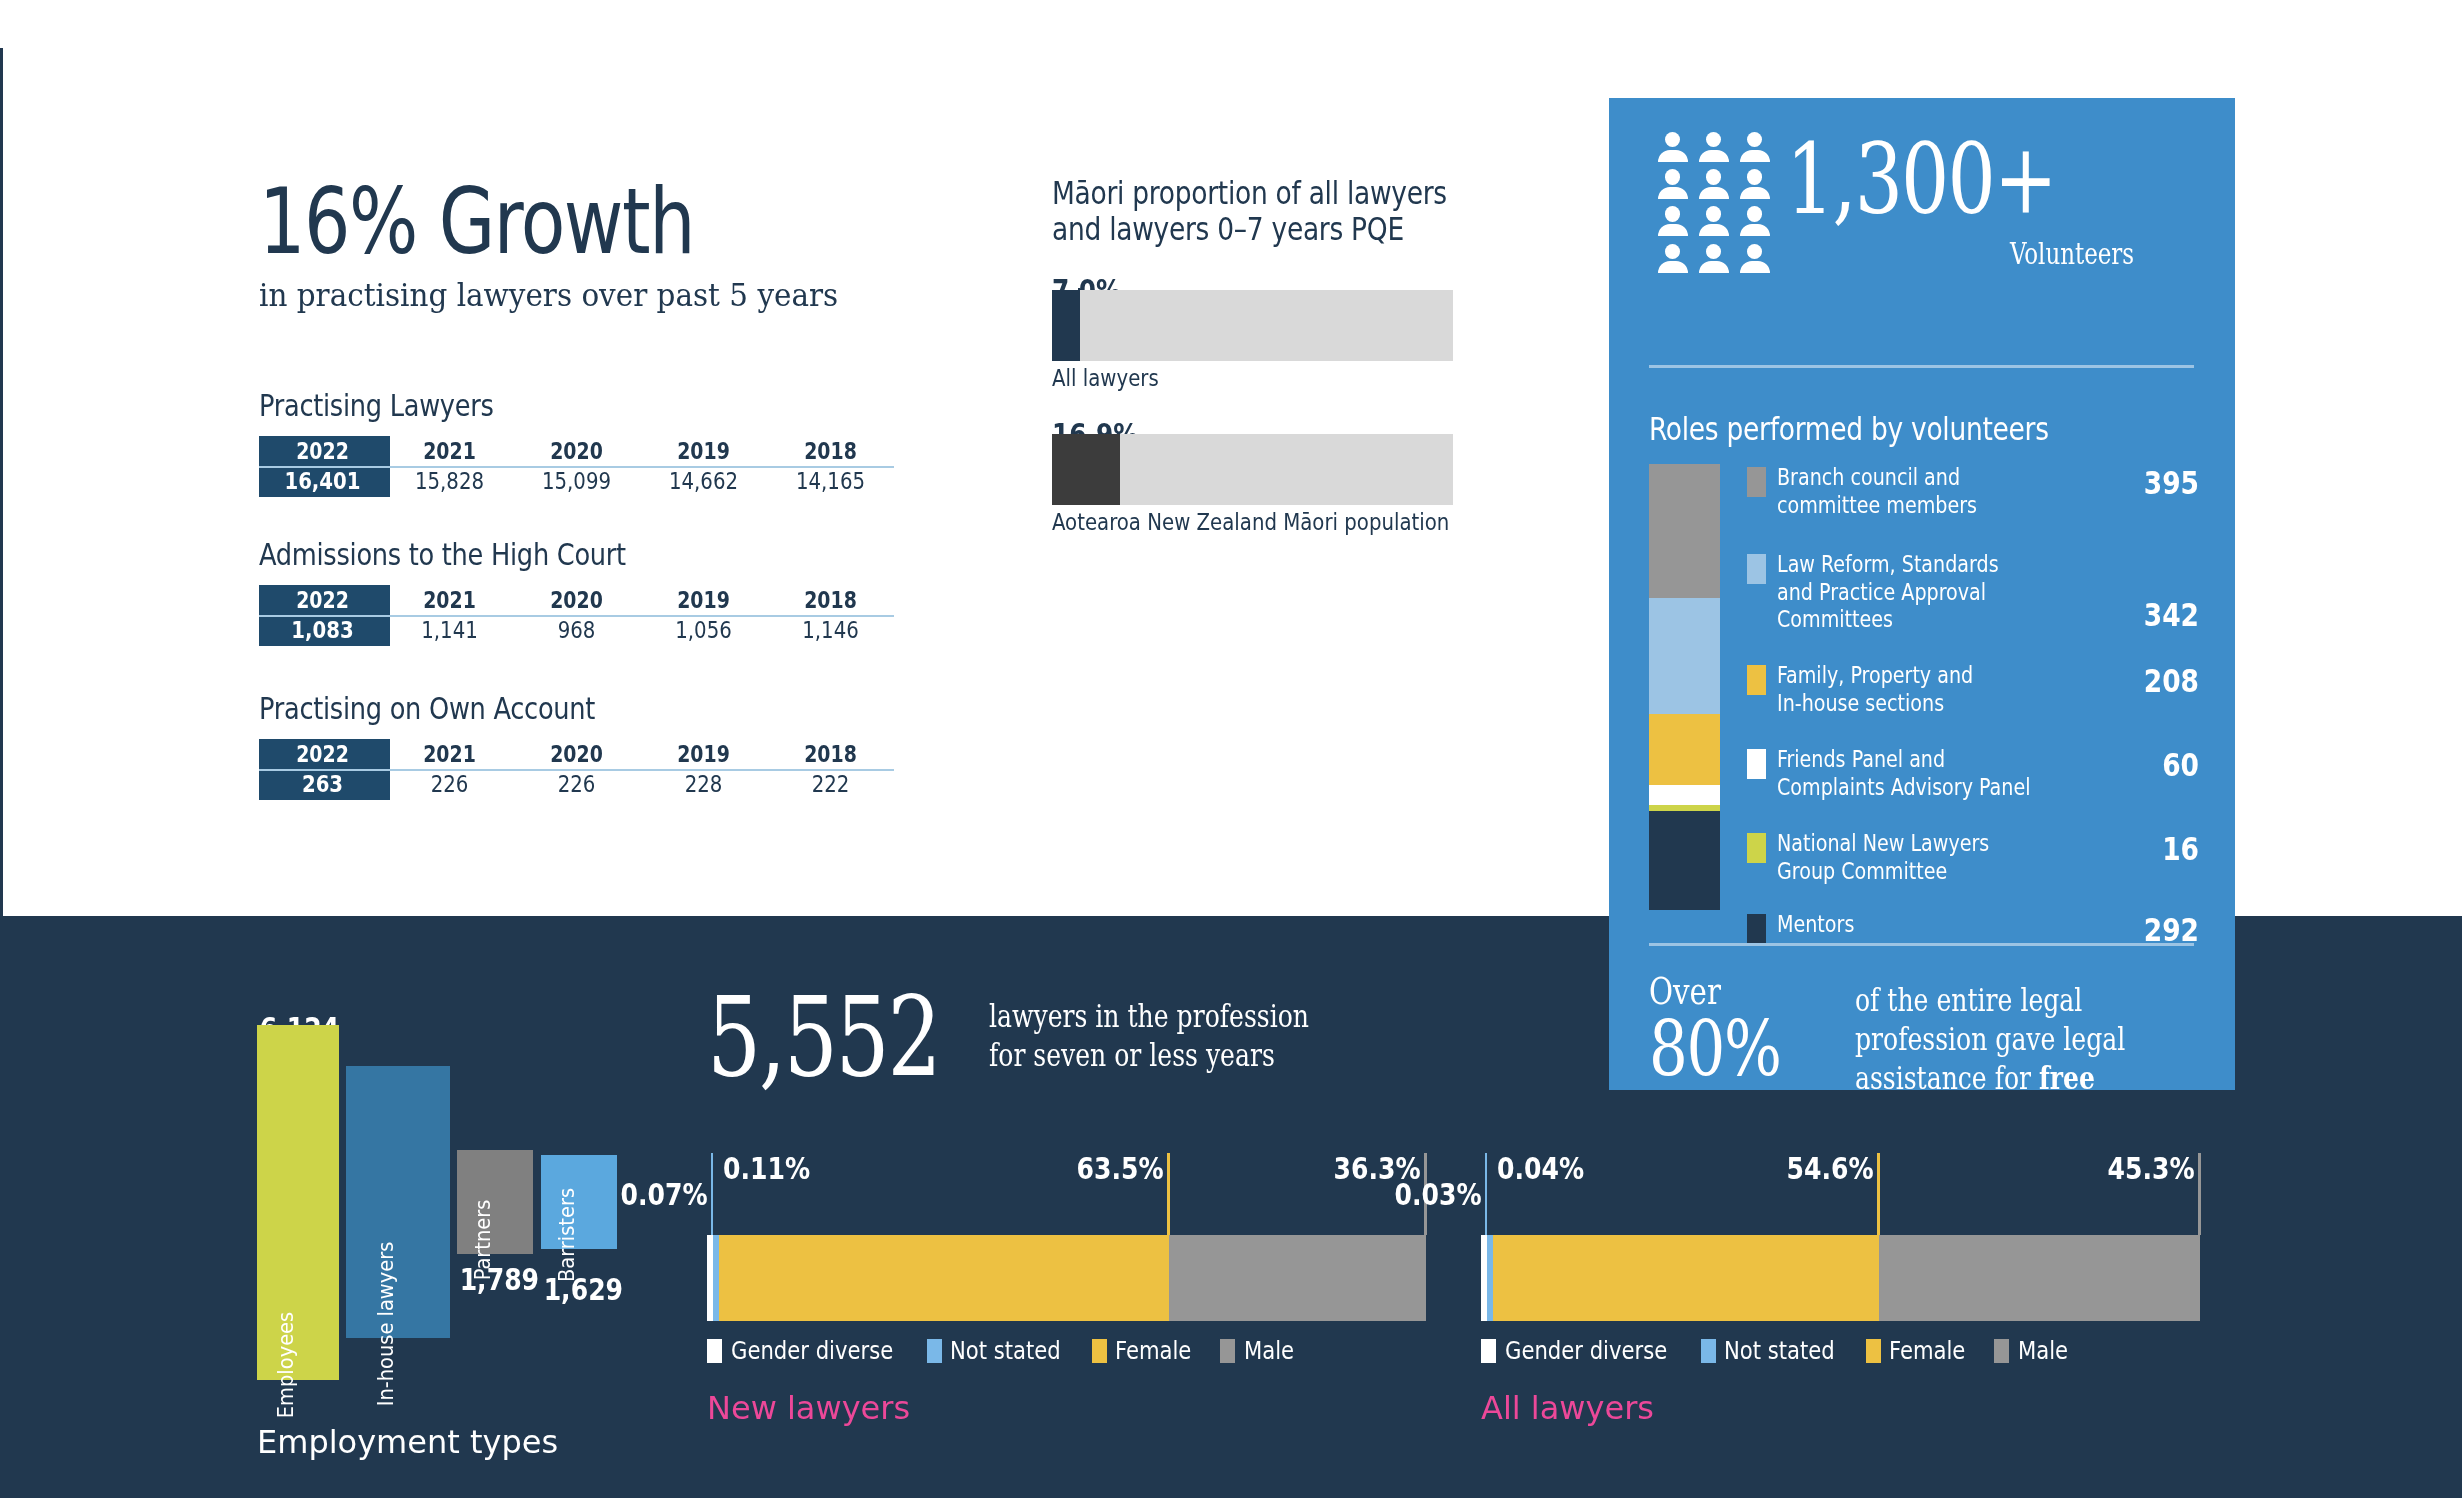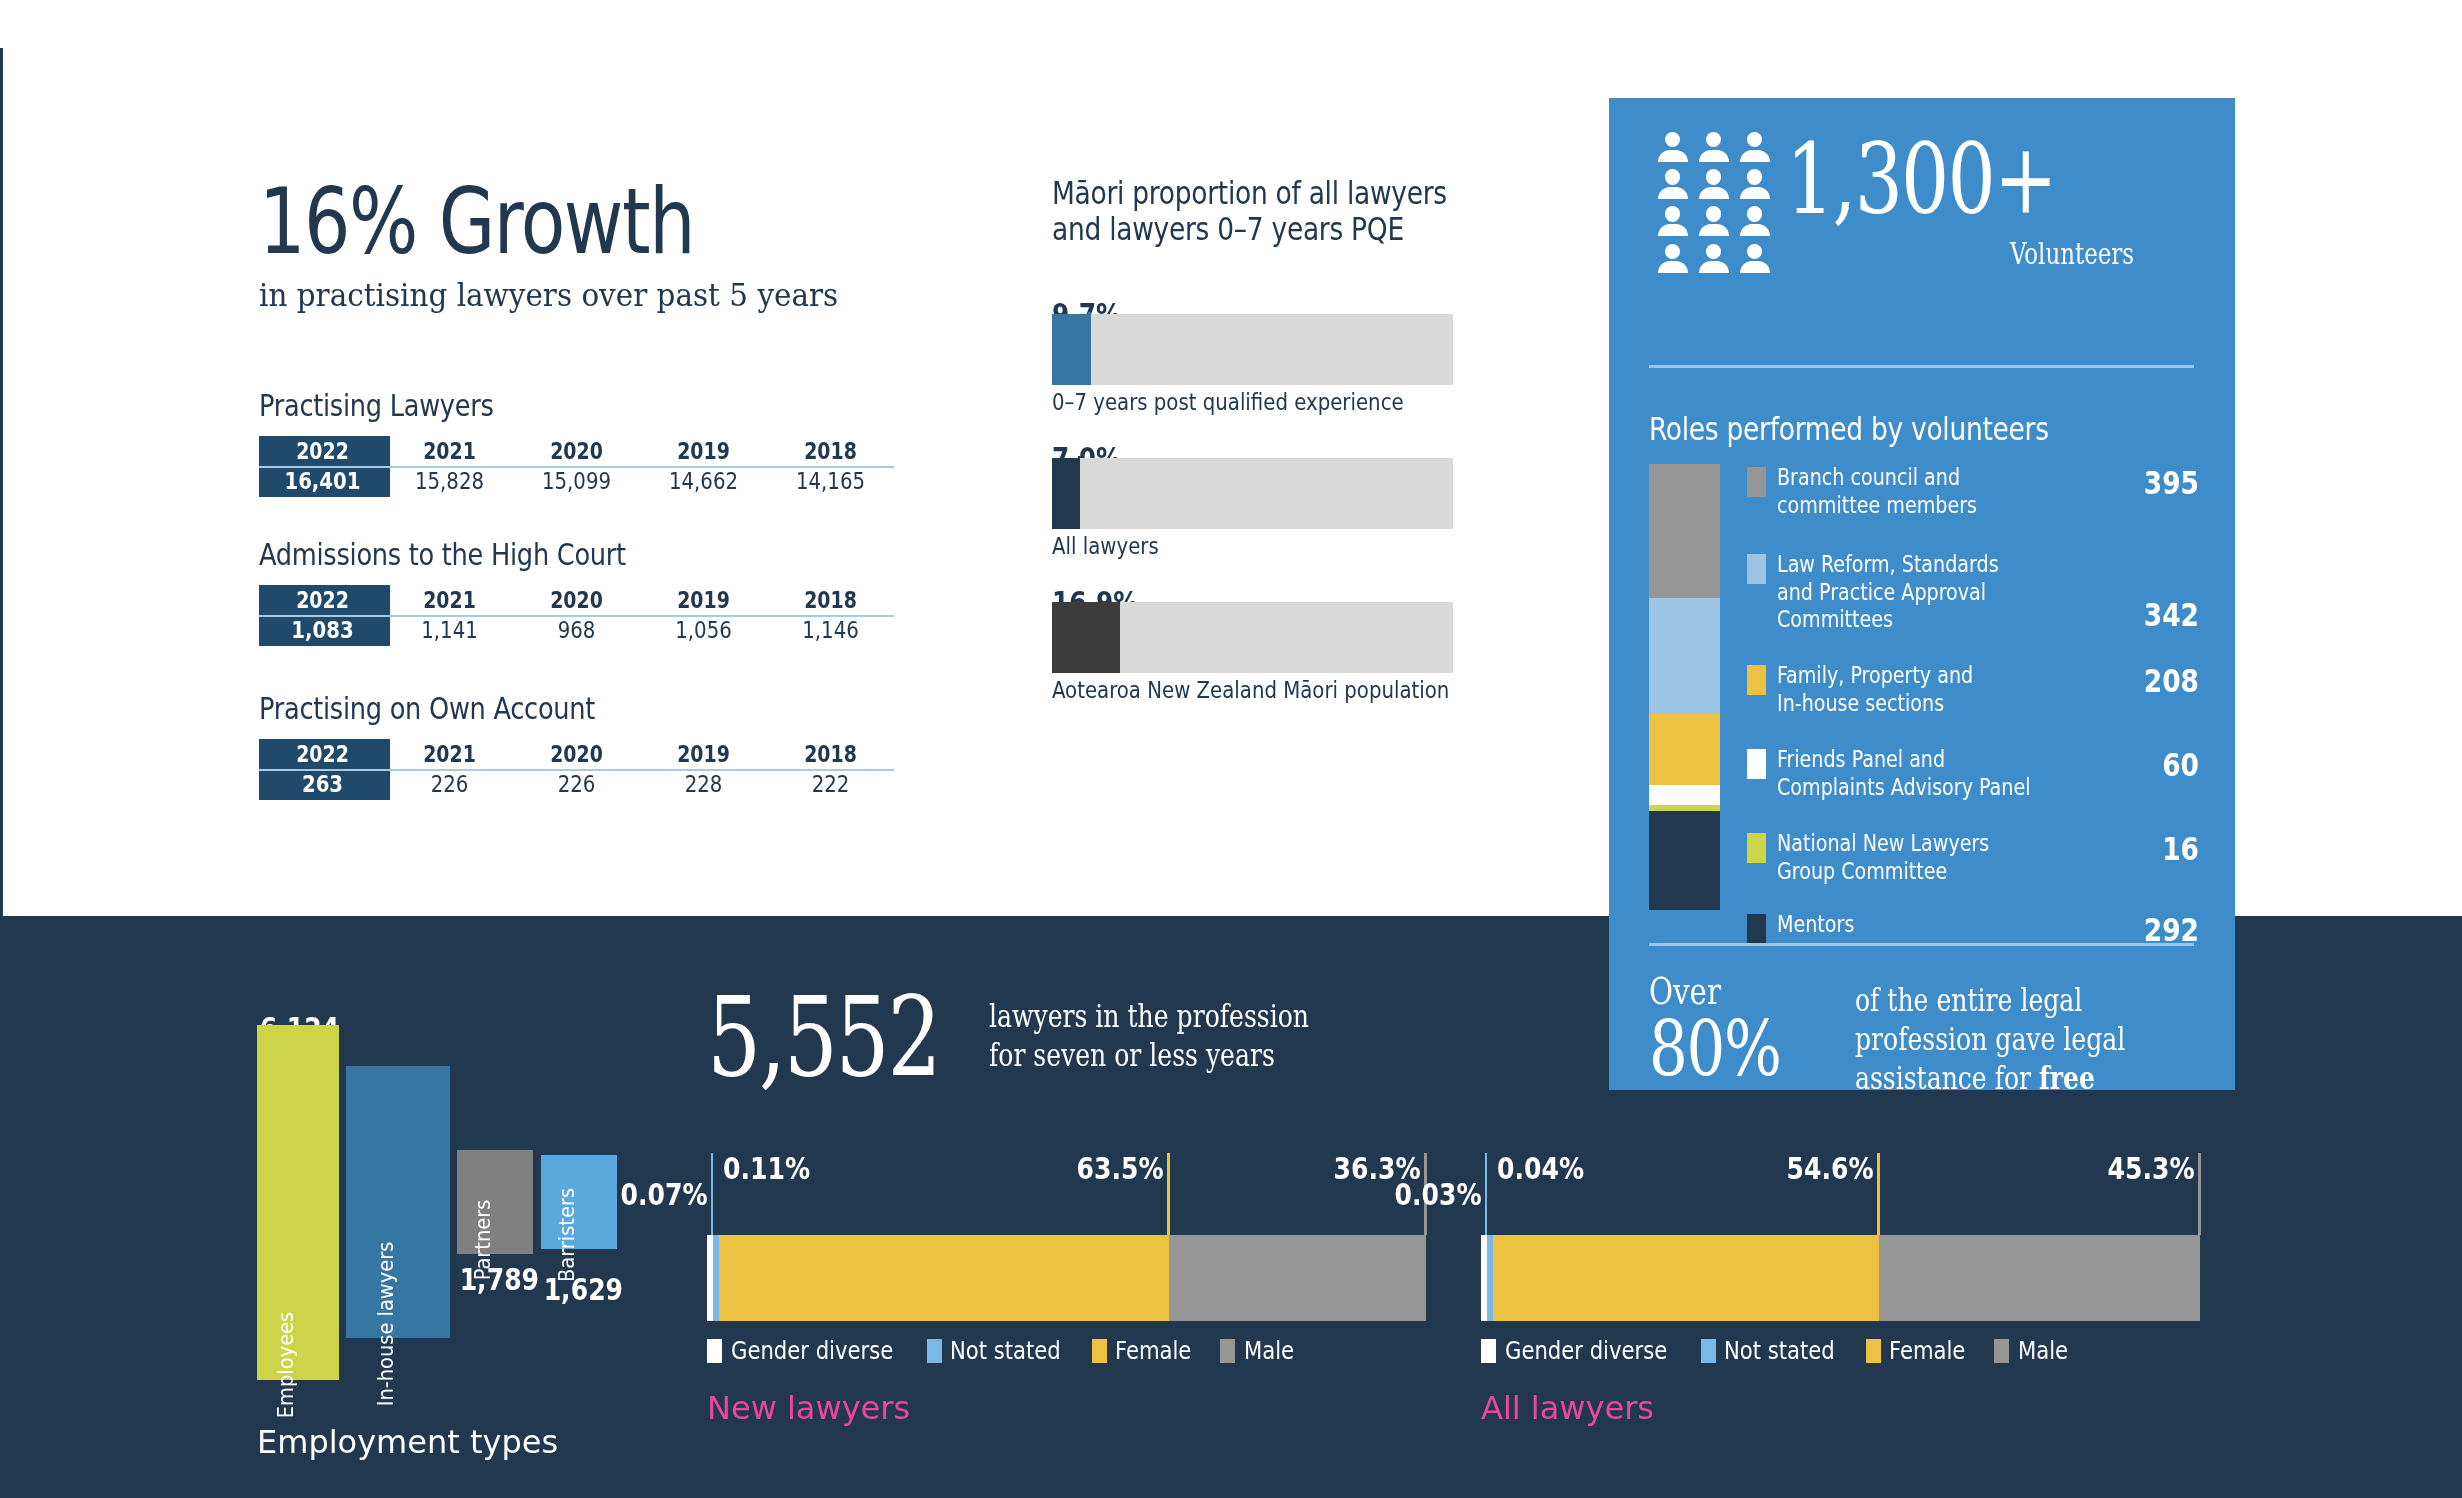--- a/index.html
+++ b/index.html
@@ -284,28 +284,20 @@
         </table>
     </div>
   </div>
 
   <div id="maori-block">
     <div id="maori-title">
       <div>Māori proportion of all lawyers</div>
       <div>and lawyers 0–7 years PQE</div>
     </div>
 
-    <div class="mbar-wrap" style="margin-top:30px;height:138px;">
-      <div class="mbar-label" style="bottom:84px;">9.7%</div>
-      <div class="mbar-tick" id="mt0" style="bottom: 71px; height: 33px; left: 36px; background: rgb(53, 118, 163);"></div>
-      <div class="mbar-track" style="position:absolute;left:0;bottom:31px;width:401px;">
-        <div class="mbar-fill" id="mf0" style="width: 39px; background: rgb(53, 118, 163);"></div>
-      </div>
-      <div class="mbar-cap" style="position:absolute;left:0;bottom:0;">0–7 years post qualified experience</div>
-    </div>
 
     <div class="mbar-wrap" style="margin-top:6.2px;height:138px;">
       <div class="mbar-label" style="bottom:84px;">7.0%</div>
       <div class="mbar-tick" id="mt1" style="bottom: 71px; height: 33px; left: 25.5px; background: rgb(33, 56, 79);"></div>
       <div class="mbar-track" style="position:absolute;left:0;bottom:31px;width:401px;">
         <div class="mbar-fill" id="mf1" style="width: 28px; background: rgb(33, 56, 79);"></div>
       </div>
       <div class="mbar-cap" style="position:absolute;left:0;bottom:0;">All lawyers</div>
     </div>
 

